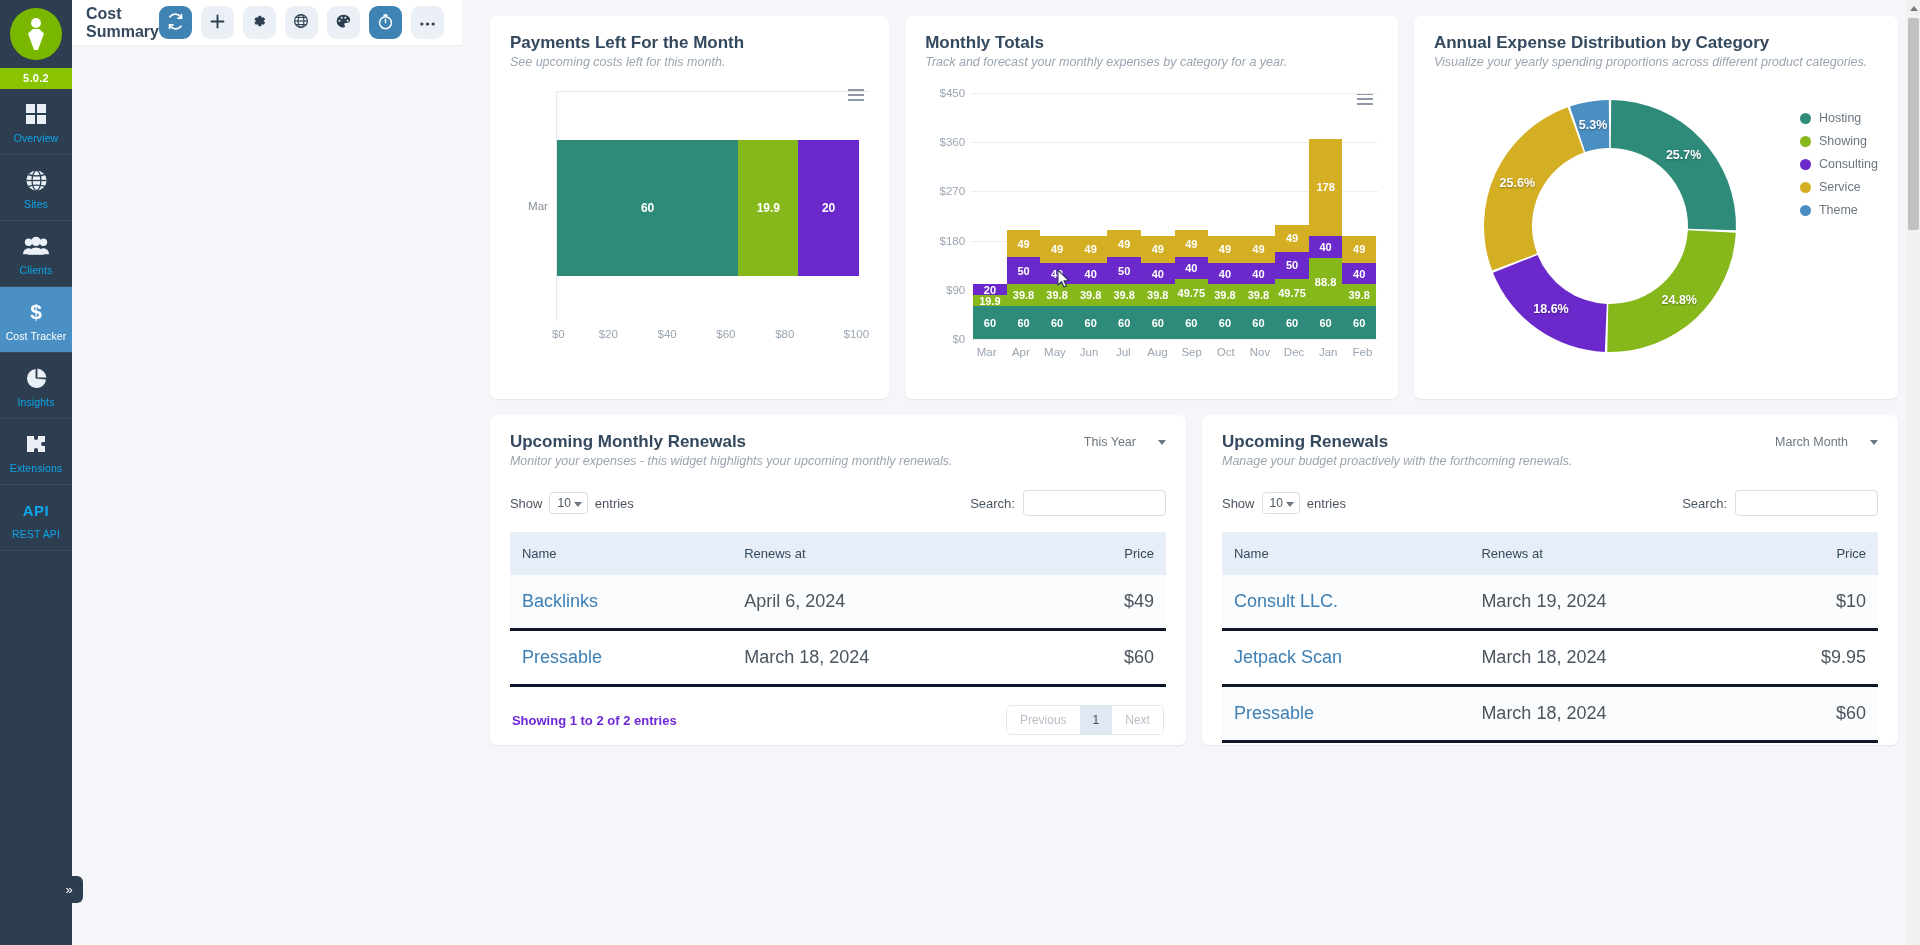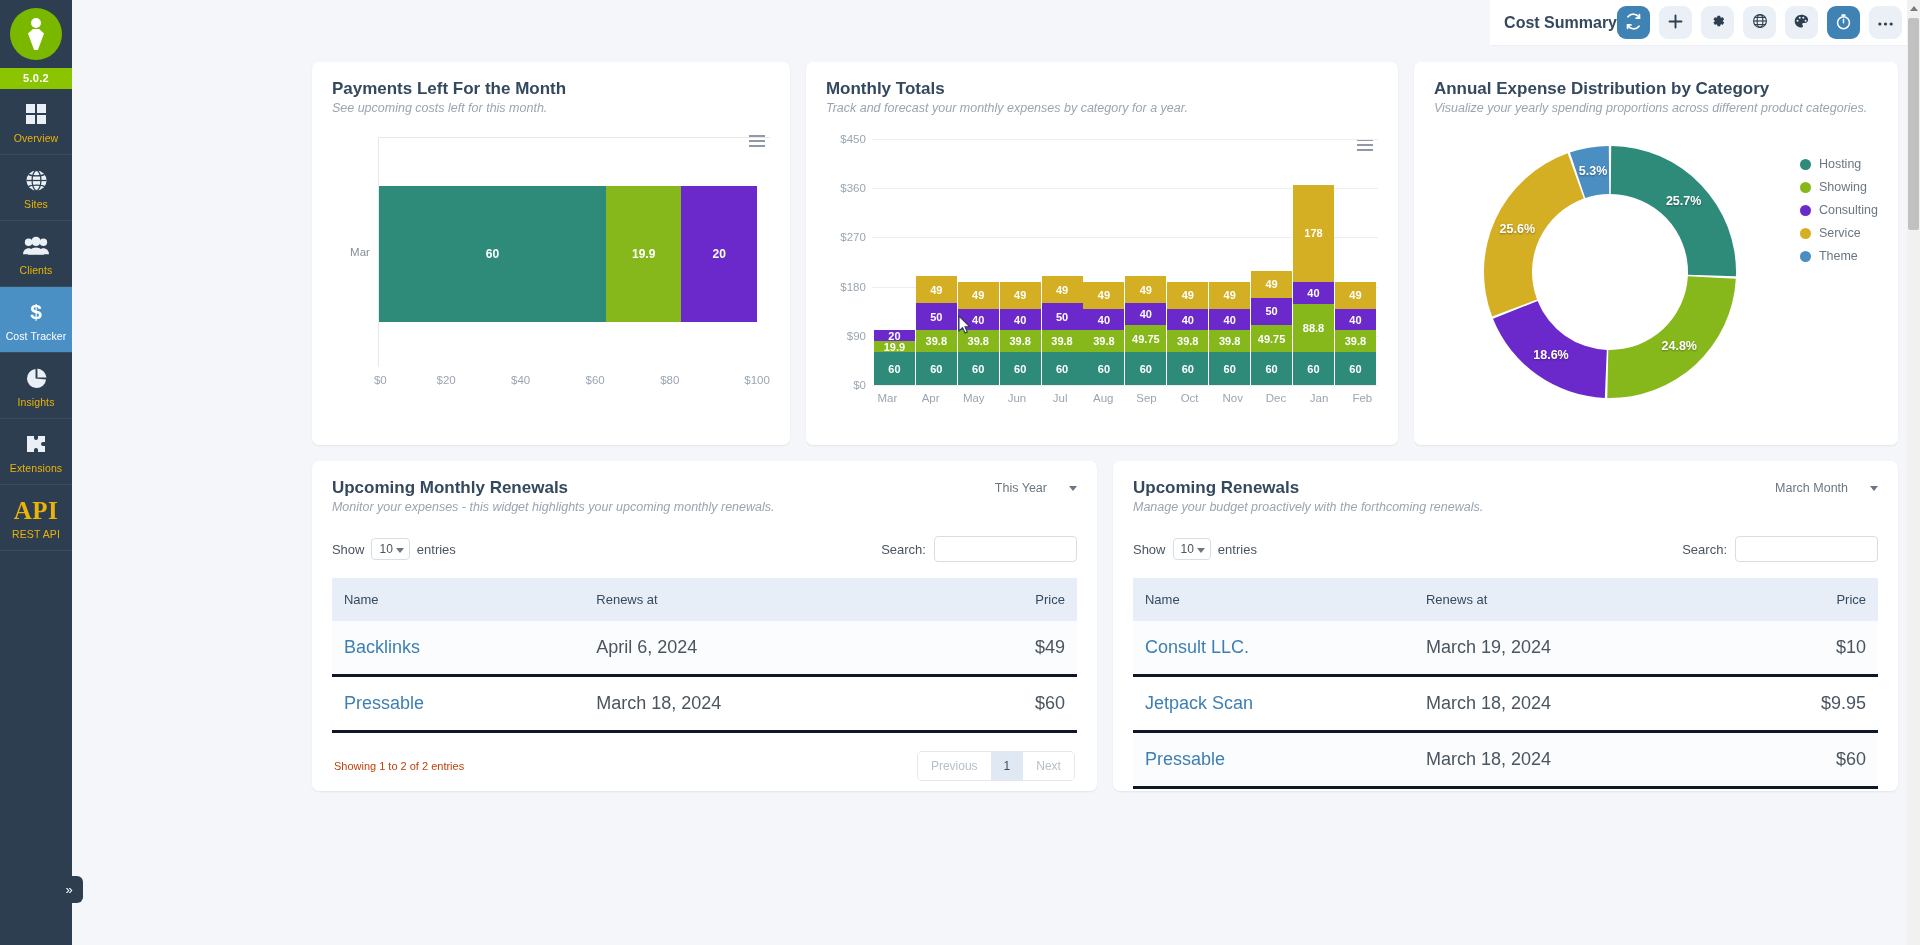--- a/index.html
+++ b/index.html
@@ -38,38 +38,38 @@
     position: absolute; top: 11px; left: 0; width: 16px; height: 21px;
     background: #fff;
     clip-path: polygon(30% 0, 70% 0, 100% 22%, 62% 100%, 38% 100%, 0 22%);
   }
   .version {
     background: #8bc400; color: #fff; text-align: center;
     font-size: 11px; font-weight: bold; padding: 4px 0 5px;
     letter-spacing: .3px;
   }
   .nav-item {
-    padding: 12px 2px 10px; text-align: center; color: #eab308;
+    padding: 12px 2px 10px; text-align: center; color: #0ea5e9;
     border-bottom: 1px solid #3a4b5c; cursor: pointer;
   }
   .nav-item.active { background: #4a90c4; color: #fff; }
   .nav-item .nav-ico { height: 26px; display: flex; align-items: center; justify-content: center; margin-bottom: 5px; }
   .nav-item .nav-label { font-size: 10.5px; letter-spacing: .1px; }
   .nav-item svg { display: block; }
-  .api-text { font-size: 25px; font-weight: bold; letter-spacing: .5px; line-height: 1; font-family: Liberation Serif, serif; }
+  .api-text { font-size: 15px; font-weight: bold; letter-spacing: .5px; line-height: 1; }
   .collapse-btn {
     position: absolute; left: 55px; bottom: 42px;
     width: 28px; height: 27px; border-radius: 0 6px 6px 0;
     background: #2c3e50; color: #fff;
     display: flex; align-items: center; justify-content: center;
     font-size: 13px; cursor: pointer;
   }
 
   
-  .main { flex: 1; display: flex; flex-direction: column; min-width: 0; position: relative; align-items: flex-end; }
+  .main { flex: 1; display: flex; min-width: 0; position: relative; }
   .topbar {
     height: 46px; background: #fff; display: flex; align-items: center;
     padding: 0 18px 0 14px; border-bottom: 1px solid #eceff3;
     flex: 0 0 46px;
   }
   .page-title { font-size: 16px; font-weight: bold; color: #34495e; }
   .top-actions { margin-left: auto; display: flex; gap: 9px; align-items: center; }
   .tool-btn {
     width: 33px; height: 33px; border-radius: 9px; background: #eaf0f6;
     color: #2c3e50; display: flex; align-items: center; justify-content: center;
@@ -181,21 +181,21 @@
   th {
     text-align: left; font-size: 13px; font-weight: normal; color: #34495e;
     padding: 14px 12px; position: relative;
   }
   th.right { text-align: right; }
   td { padding: 16px 12px; font-size: 18px; color: #4a5560; border-bottom: 3px solid #0f172a; }
   td.right { text-align: right; }
   tbody tr:nth-child(odd) { background: #fbfcfd; }
   .link { color: #3d7fb4; cursor: pointer; }
   .t-footer { display: flex; align-items: center; padding: 18px 2px 0; }
-  .showing { font-size: 11px; color: #c2410c; }
+  .showing { font-size: 13px; color: #6d28d9; font-weight: bold; }
   .pager { margin-left: auto; display: flex; border: 1px solid #e2e7ec; border-radius: 5px; overflow: hidden; }
   .pg { padding: 7px 13px; font-size: 12px; color: #b6bfc8; cursor: pointer; background: #fff; }
   .pg.cur { background: #dfe8f3; color: #3c5062; }
 
   
   .scrollbar { position: absolute; right: 0; top: 0; width: 13px; height: 945px; background: #f1f1f1; }
   .scrollbar .thumb { position: absolute; top: 18px; left: 1px; width: 11px; height: 212px;
                       background: #c1c1c1; border-radius: 2px; }
   .scrollbar .arr { position: absolute; left: 3px; width: 0; height: 0;
                     border-left: 4px solid transparent; border-right: 4px solid transparent; }

